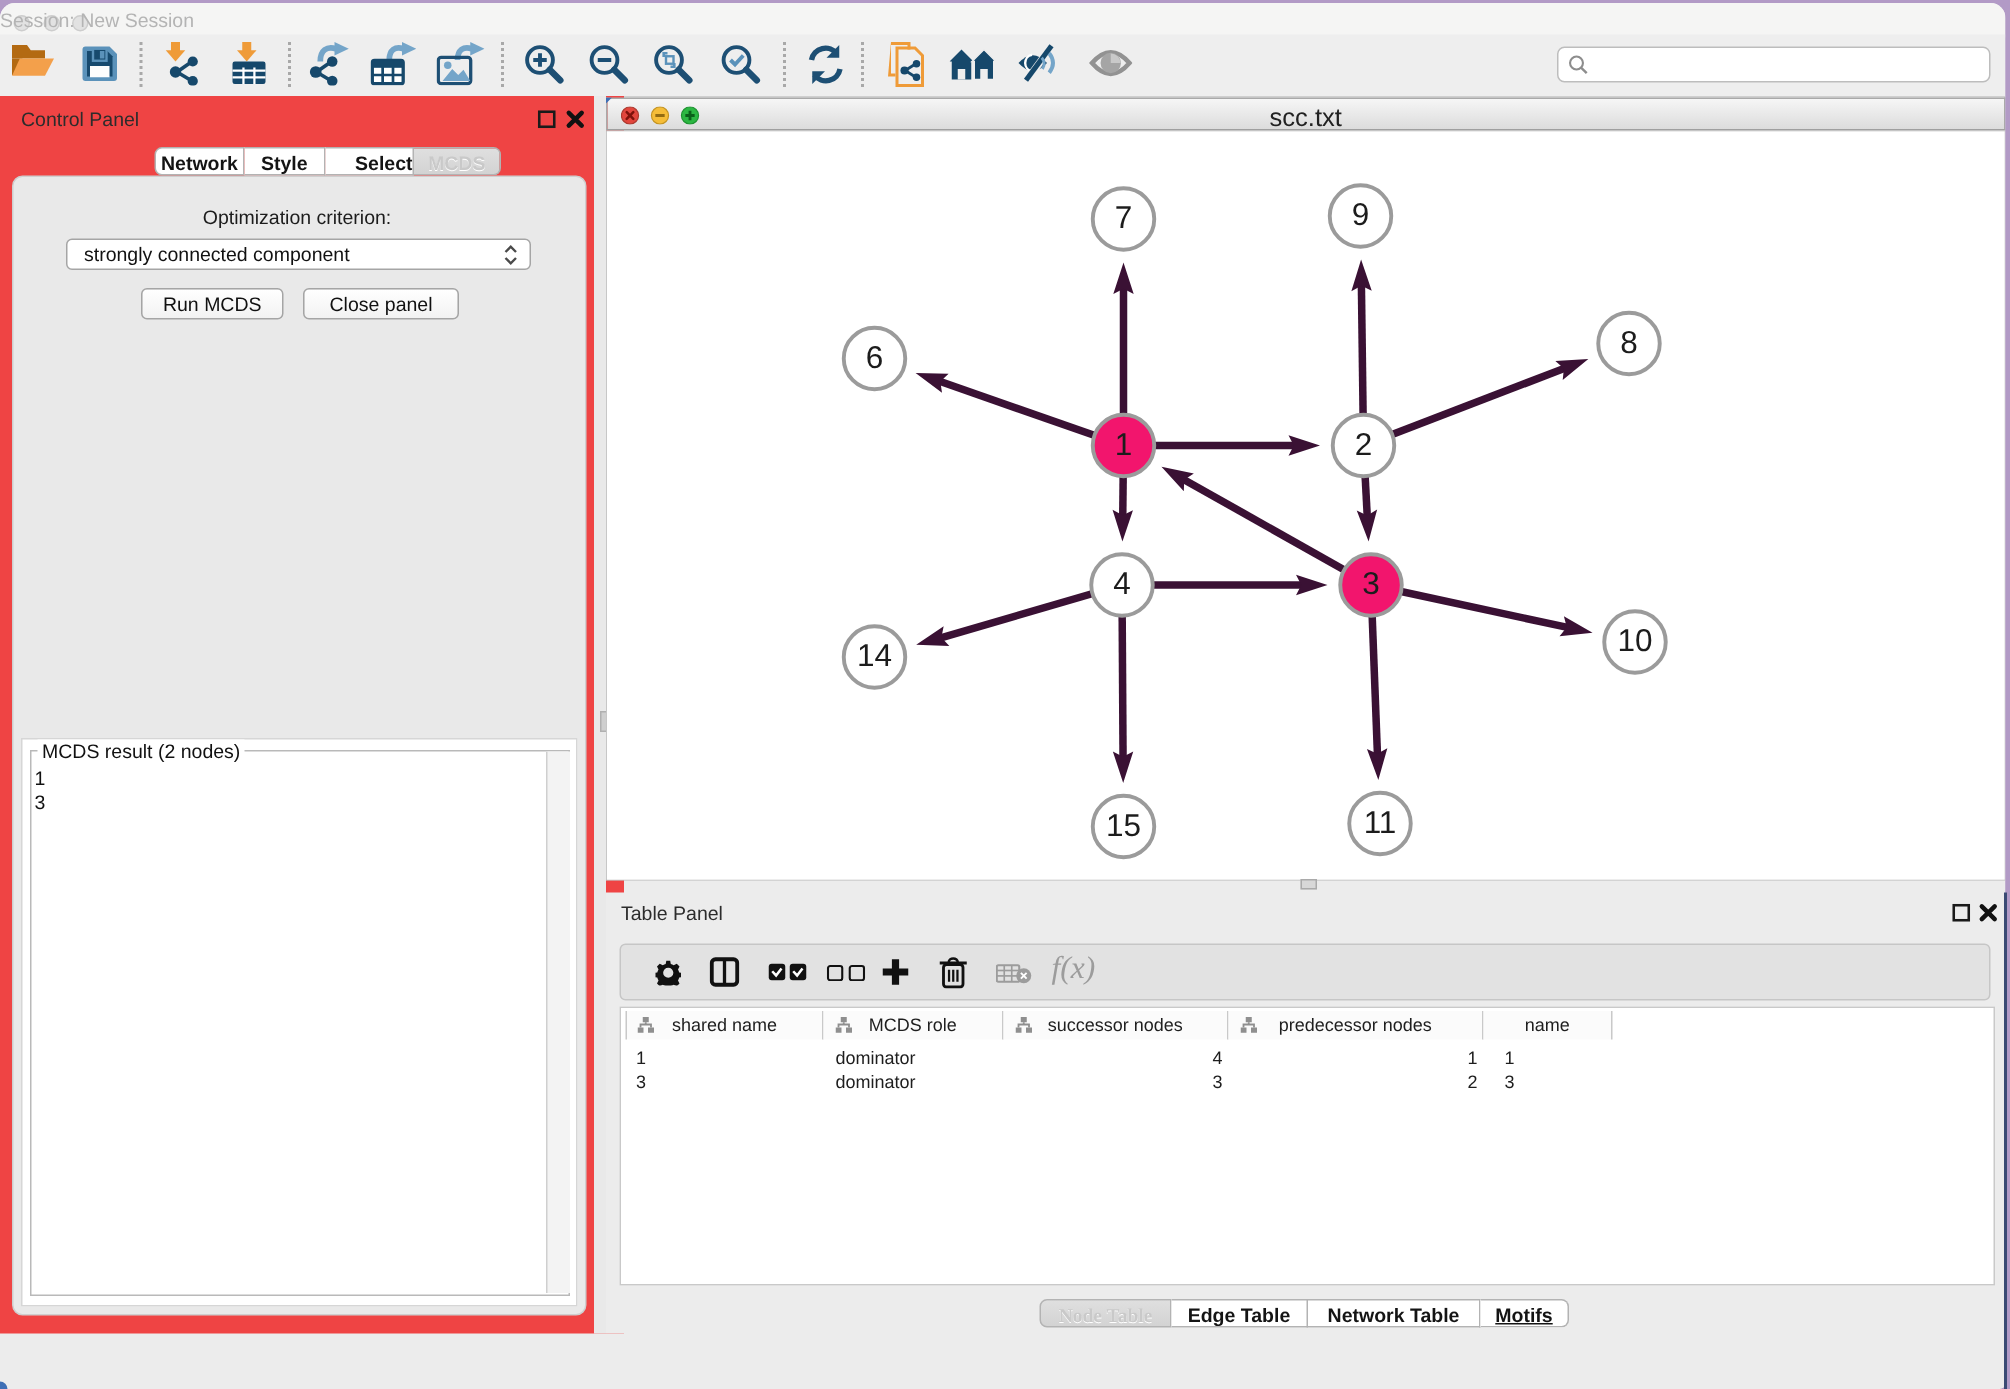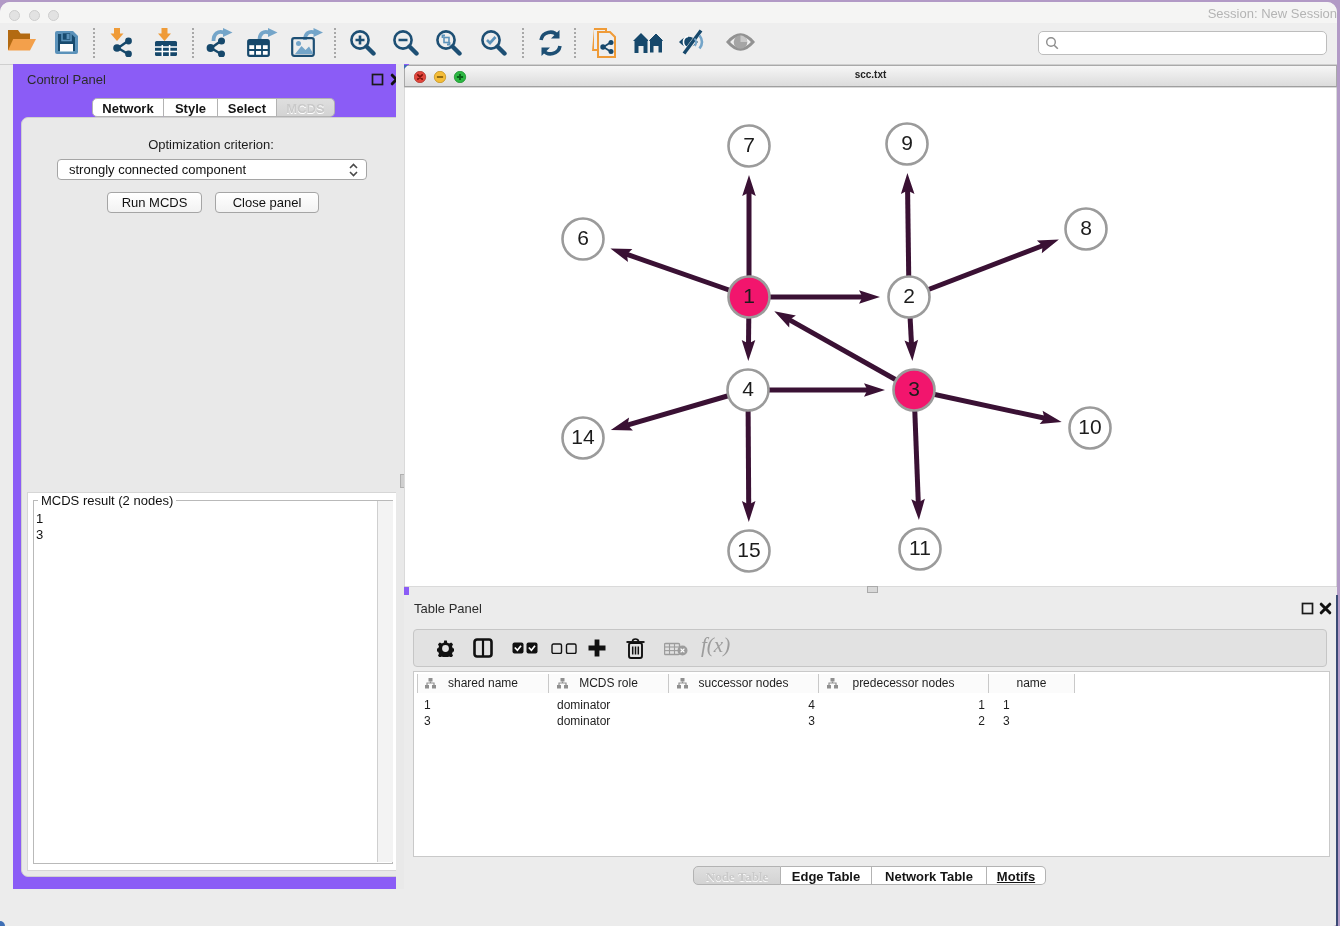--- a/index.html
+++ b/index.html
@@ -1,26 +1,26 @@
 <!DOCTYPE html>
 <html><head>
 <meta charset="utf-8">
 <style>
 html,body{margin:0;padding:0;}
 body{width:1340px;height:926px;overflow:hidden;font-family:"Liberation Sans",sans-serif;position:relative;background:#b29ac6;}
 .abs{position:absolute;}
 .window{position:absolute;left:0;top:2px;width:1337px;height:924px;background:#ececec;border-radius:10px 10px 4px 4px;overflow:hidden;}
 .titlebar{position:absolute;left:0;top:0;width:100%;height:22px;background:#f5f5f4;border-bottom:1px solid #d4d4d4;}
 .tl{position:absolute;top:7.5px;width:11px;height:11px;border-radius:50%;background:#e2e2e2;border:1px solid #cdcdcd;box-sizing:border-box;}
-.wtitle{position:absolute;top:4px;left:0;width:100%;text-align:right;font-size:13px;color:#b4b4b4;}
+.wtitle{position:absolute;top:4px;left:0;width:100%;text-align:left;font-size:13px;color:#b4b4b4;}
 .toolbar{position:absolute;left:0;top:21px;width:100%;height:41px;background:#eeeeee;border-bottom:1px solid #cfcfcf;}
 .tbi{position:absolute;top:31px;}
 .tbsep{position:absolute;top:5px;height:30px;width:0;border-left:2px dotted #a8a8a8;}
 .search{position:absolute;left:1038px;top:8px;width:287px;height:22px;background:#fff;border:1px solid #bdbdbd;border-radius:5px;}
-.cpanel{position:absolute;left:13px;top:62px;width:396px;height:825px;background:#8b5cf6;}
+.cpanel{position:absolute;left:0;top:62px;width:396px;height:825px;background:#ef4444;padding-left:20px;}
 .ptitle{font-size:13px;color:#2c2c2c;position:absolute;}
 .tabrow{position:absolute;display:flex;}
 .tab{font-size:13px;font-weight:bold;color:#141414;background:#fff;border:1px solid #b3b3b3;border-left:none;height:19px;line-height:19px;text-align:center;box-sizing:border-box;white-space:nowrap;overflow:hidden;}
 .tab.first{border-left:1px solid #b3b3b3;border-radius:5px 0 0 5px;}
 .tab.last{border-radius:0 5px 5px 0;}
 .tab.sel{background:linear-gradient(#dfdfdf,#d3d3d3);color:#c9c9c9;text-shadow:0 1px 0 #ffffff;}
 .btn{position:absolute;background:linear-gradient(#ffffff,#f2f2f2);border:1px solid #a5a5a5;border-radius:4px;font-size:13px;color:#111;text-align:center;box-sizing:border-box;}
 .tpanel{position:absolute;left:404px;top:593px;width:933px;height:294px;background:#ececec;}
 .statusbar{position:absolute;left:0;top:887px;width:1337px;height:35px;background:#ececec;border-top:1px solid #c6c6c6;}
 .hdrcell{position:absolute;top:0;height:19px;border-right:1px solid #c9c9c9;box-sizing:border-box;background:#fbfbfb;font-size:12px;color:#1e1e1e;text-align:center;line-height:19px;}
@@ -184,23 +184,23 @@
   <div class="cpanel" id="cpanel">
     <div class="ptitle" style="left:14px;top:8px;">Control Panel</div>
     <svg style="position:absolute;left:358px;top:9px;" width="13" height="13" viewBox="0 0 13 13">
         <rect x="1.5" y="1.5" width="10" height="10" fill="none" stroke="#1a1a1a" stroke-width="1.7"></rect>
       </svg>
     <svg style="position:absolute;left:377px;top:9px;" width="13" height="13" viewBox="0 0 13 13">
         <path d="M2.2,2.2 L10.8,10.8 M10.8,2.2 L2.2,10.8" stroke="#111" stroke-width="3" stroke-linecap="round"></path>
       </svg>
     <div style="position:absolute;left:8px;top:53px;width:383px;height:760px;border:1px solid #cfcfcf;border-radius:7px;background:#e9e9e9;box-sizing:border-box;"></div>
     <div class="tabrow" style="left:79px;top:34px;">
-      <div class="tab first" style="width:72px;">Network</div>
+      <div class="tab first" style="width:60px;margin-left:24px;">Network</div>
       <div class="tab" style="width:54px;">Style</div>
-      <div class="tab" style="width:59px;">Select</div>
+      <div class="tab" style="width:59px;text-align:right;">Select</div>
       <div class="tab last sel" style="width:58px;">MCDS</div>
     </div>
     <div style="position:absolute;left:0;top:73px;width:396px;text-align:center;font-size:13px;color:#1c1c1c;">Optimization criterion:</div>
     <div style="position:absolute;left:44px;top:95px;width:310px;height:21px;background:#fff;border:1px solid #a5a5a5;border-radius:4px;box-sizing:border-box;">
       <div style="position:absolute;left:11px;top:2px;font-size:13px;color:#111;">strongly connected component</div>
       <svg style="position:absolute;right:7px;top:3px;" width="11" height="14" viewBox="0 0 11 14">
         <path d="M2,5 L5.5,1.5 L9,5" fill="none" stroke="#4a4a4a" stroke-width="1.6"></path>
         <path d="M2,9 L5.5,12.5 L9,9" fill="none" stroke="#4a4a4a" stroke-width="1.6"></path>
       </svg>
     </div>
@@ -212,21 +212,21 @@
     <div style="position:absolute;left:364px;top:437px;width:15px;height:361px;background:#f3f3f3;border-left:1px solid #cfcfcf;"></div>
     <div style="position:absolute;left:23px;top:447px;font-size:13px;color:#111;line-height:16px;">1<br>3</div>
   </div>
   <div class="abs" style="left:396px;top:62px;width:8px;height:825px;background:#e9e9e9;"></div>
     <div class="abs" style="left:400px;top:472px;width:4px;height:12px;background:#cfcfcf;border:1px solid #b0b0b0;"></div>
   <div id="netwin" style="position:absolute;left:404px;top:62px;width:933px;height:525px;">
       <svg style="position:absolute;left:0;top:1px;z-index:5;" width="4" height="4" viewBox="0 0 4 4">
         <path d="M0,0 h4 L0,4 z" fill="#3f6fb5"></path>
       </svg>
     <div style="position:absolute;left:0;top:1px;width:100%;height:22px;background:linear-gradient(#f6f6f6,#dcdcdc);border:1px solid #a9a9a9;border-bottom:1px solid #9f9f9f;box-sizing:border-box;">
-      <div style="position:absolute;left:0;top:3px;width:100%;text-align:center;font-size:10px;font-weight:bold;color:#222;">scc.txt</div>
+      <div style="position:absolute;left:0;top:3px;width:100%;text-align:center;font-size:17px;font-weight:normal;color:#222;">scc.txt</div>
       <svg style="position:absolute;left:9px;top:4.5px;" width="62" height="12" viewBox="0 0 62 12">
         <circle cx="6" cy="6" r="5.7" fill="#e2463d" stroke="#ad3a30" stroke-width="0.8"></circle>
         <path d="M3.8,3.8 L8.2,8.2 M8.2,3.8 L3.8,8.2" stroke="#7e120b" stroke-width="1.7" stroke-linecap="round"></path>
         <circle cx="26" cy="6" r="5.7" fill="#f5bd38" stroke="#c49422" stroke-width="0.8"></circle>
         <line x1="2.9" y1="6" x2="9.1" y2="6" stroke="#936c12" stroke-width="1.9" transform="translate(20,0)"></line>
         <circle cx="46" cy="6" r="5.7" fill="#2cb742" stroke="#1d9330" stroke-width="0.8"></circle>
         <path d="M46,2.9 V9.1 M42.9,6 H49.1" stroke="#0a611a" stroke-width="1.9"></path>
       </svg>
     </div>
     <svg style="position:absolute;left:0;top:23px;" width="933" height="500" viewBox="0 0 933 500">

